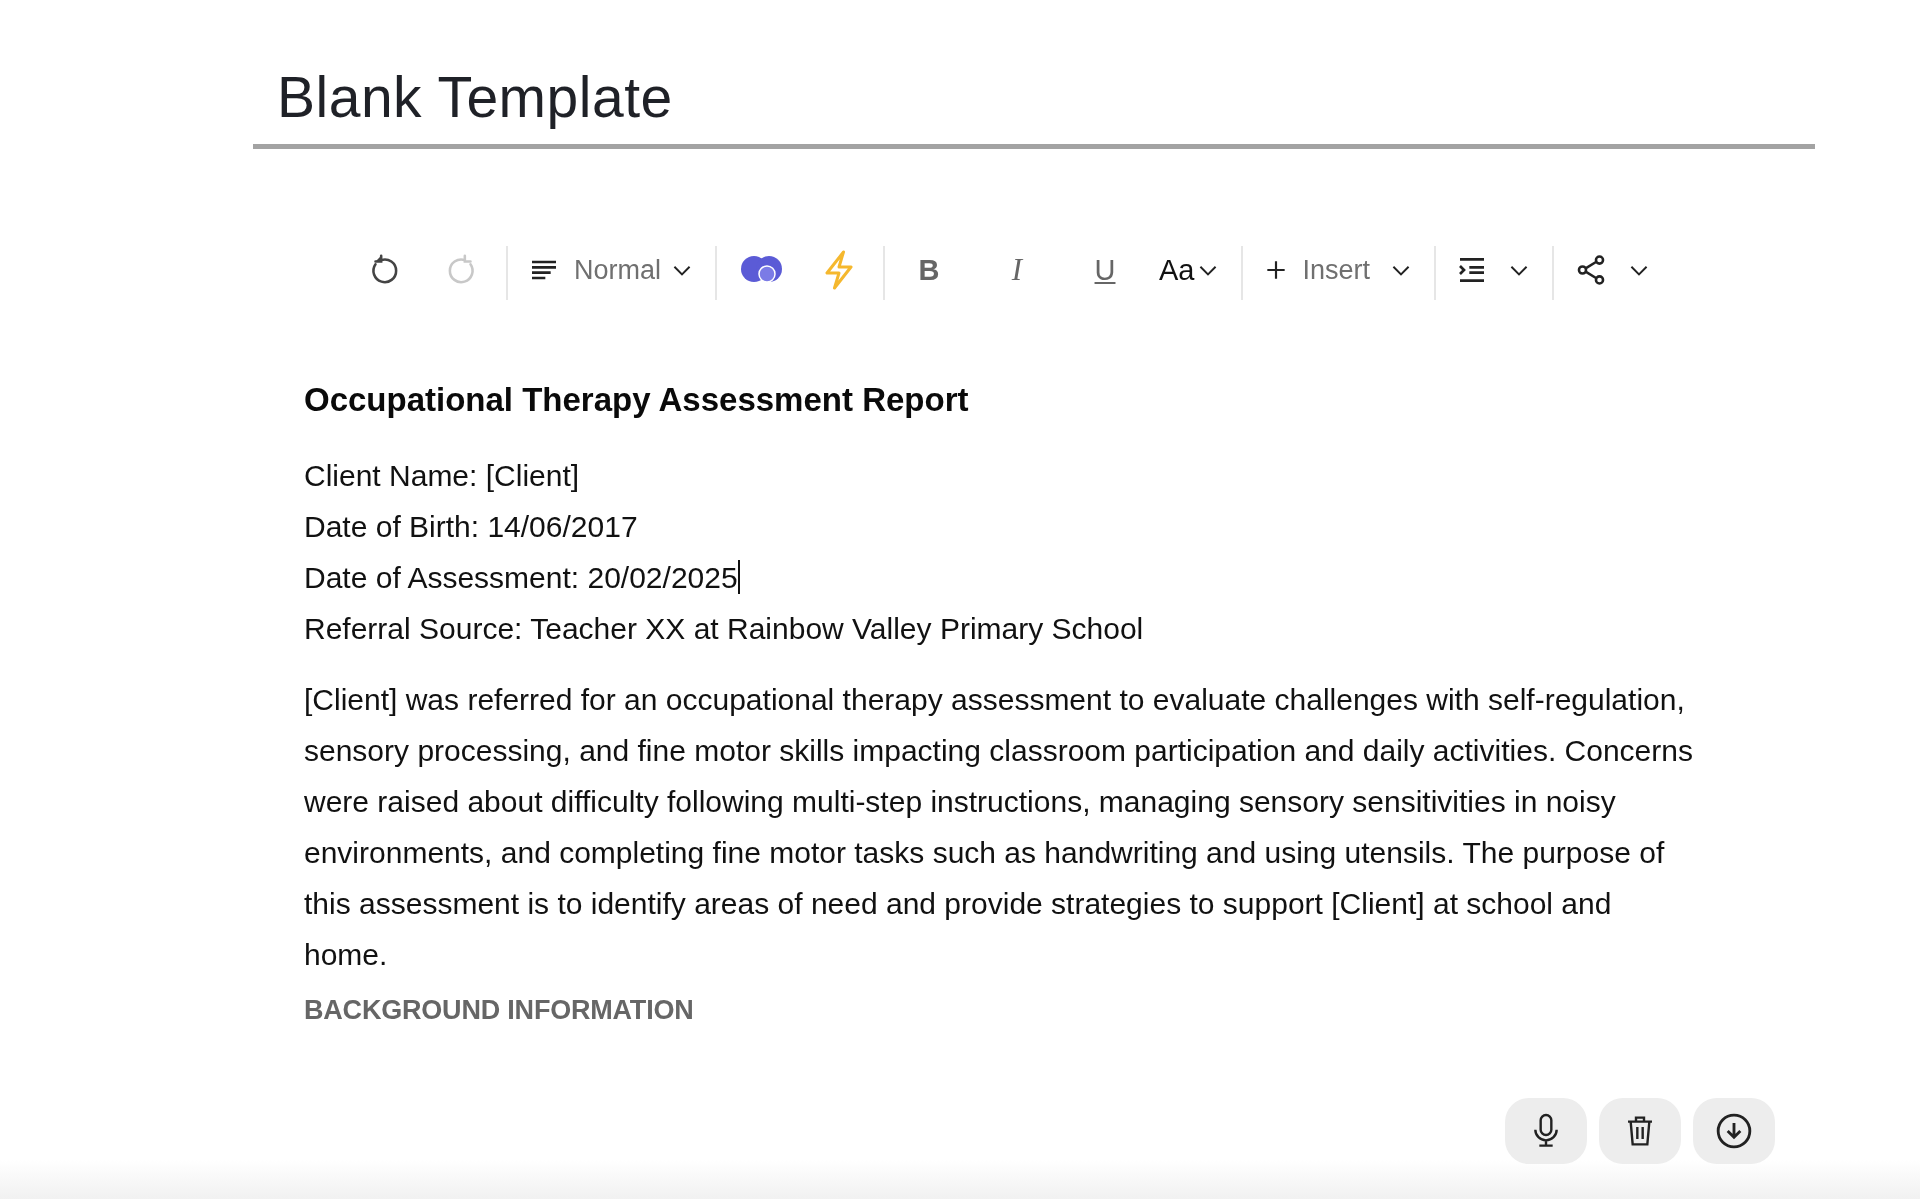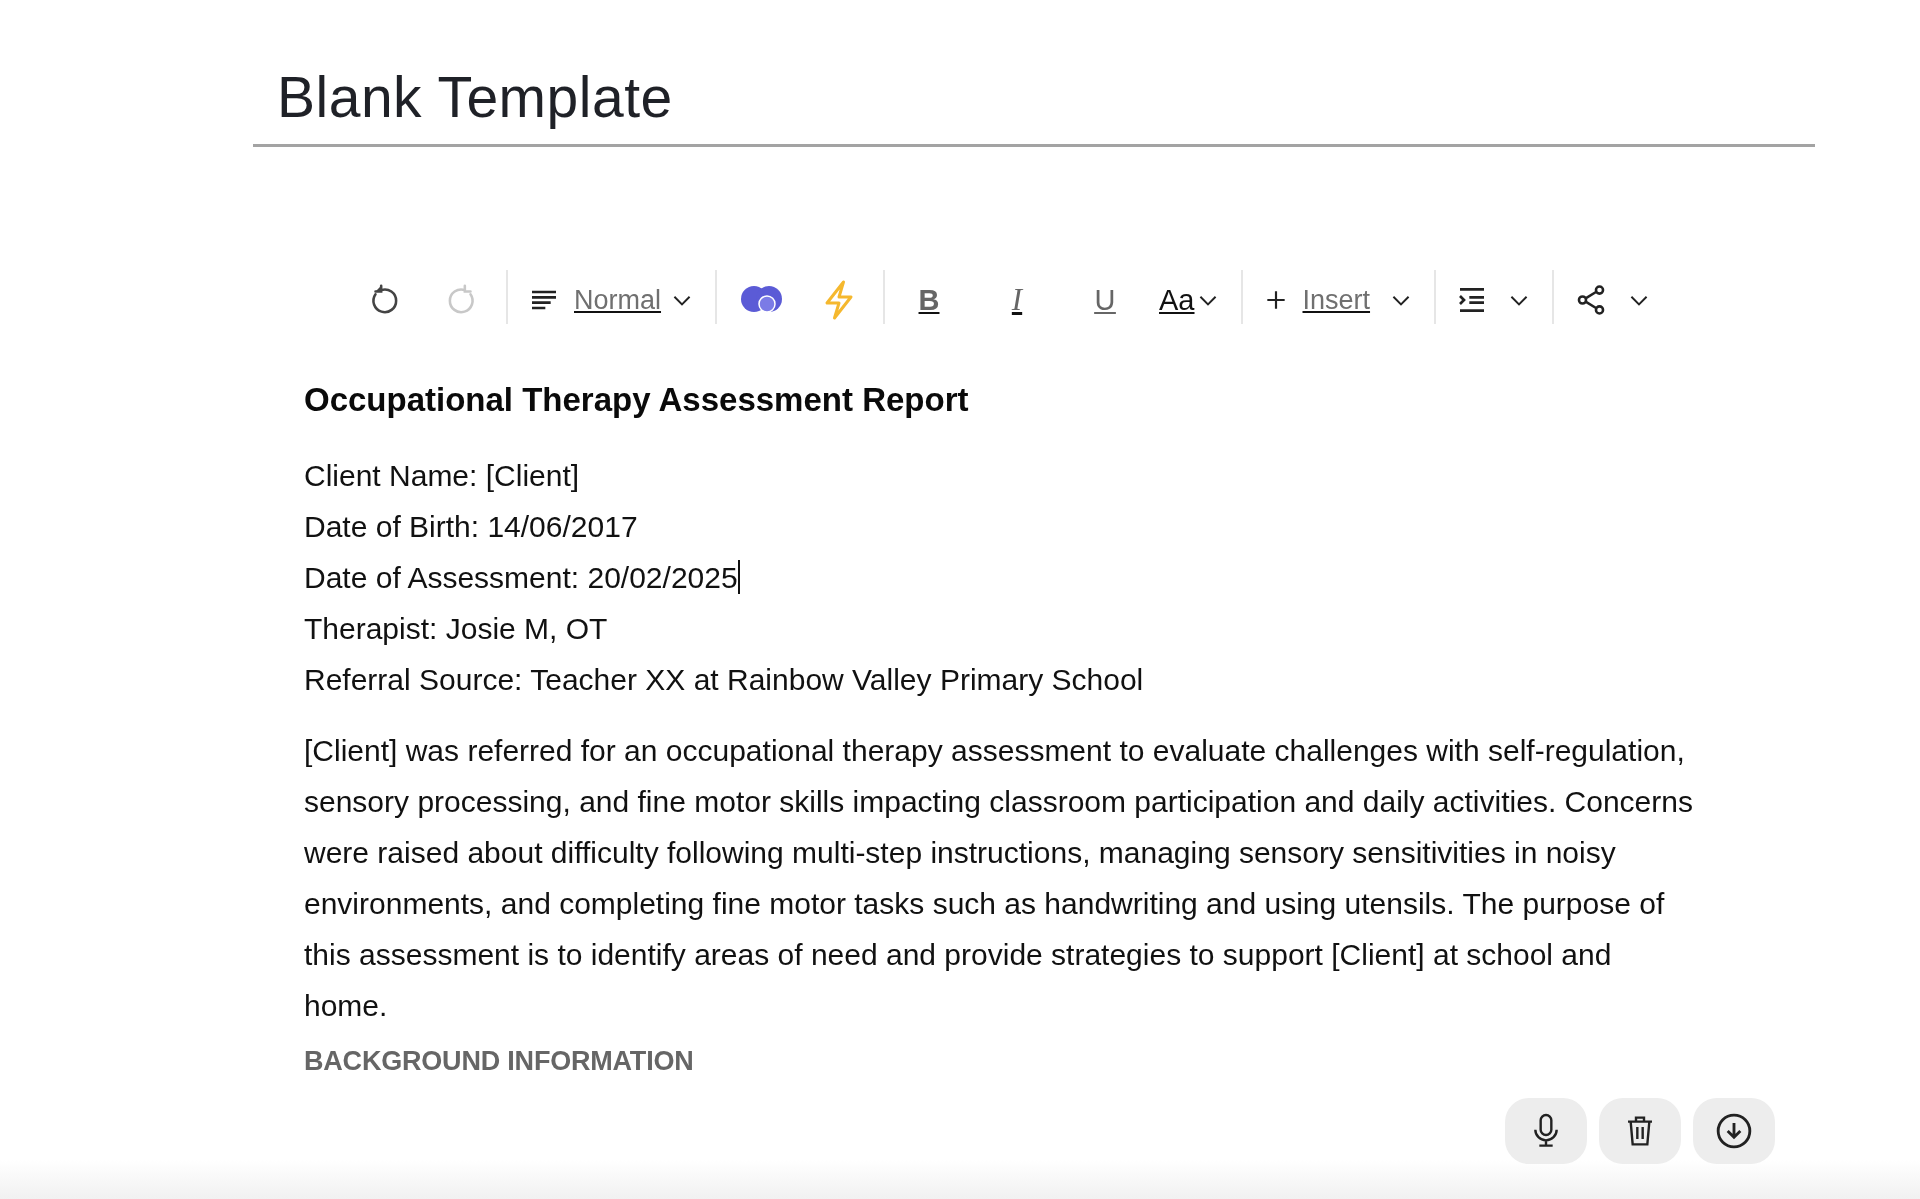--- a/index.html
+++ b/index.html
@@ -3,31 +3,31 @@
 <meta charset="utf-8">
 <style>
   html, body { margin:0; padding:0; }
   body {
     width:1920px; height:1199px; overflow:hidden; position:relative;
     background:#ffffff; color:#111;
     font-family:"Liberation Sans", sans-serif;
   }
   .title-wrap {
     position:absolute; left:253px; top:58px; width:1562px;
-    border-bottom:3px solid #a3a3a3; height:86px;
+    border-bottom:5px solid #a3a3a3; height:86px;
   }
   .title-input {
     position:absolute; left:24px; top:6px;
     font-size:57px; color:#1f2127; font-weight:400; letter-spacing:0.5px;
     border:none; outline:none; background:transparent; padding:0;
     font-family:"Liberation Sans", sans-serif;
   }
   .toolbar {
-    position:absolute; top:262px; left:350px; height:62px;
-    display:flex; align-items:flex-end;text-decoration:underline;
+    position:absolute; top:246px; left:350px; height:62px;
+    display:flex; align-items:flex-start;
   }
   .tb-btn {
     display:flex; align-items:center; justify-content:center;
     height:48px; min-width:48px; padding:0 10px; cursor:pointer;
     color:#222; font-size:26px;
   }
   .tb-sep { width:2px; height:54px; background:#e6e6e6; margin:0 10px; }
   .tb-label { color:#707070; font-size:27px; margin:0 8px 0 14px; }
   .chev { width:26px; height:26px; }
   .doc {
@@ -141,21 +141,20 @@
         <path d="M5 9l7 7 7-7"></path>
       </svg>
   </div>
 </div>
 
 <div class="doc">
   <h1>Occupational Therapy Assessment Report</h1>
   <div class="meta-line"><b>Client Name:</b><span> [Client]</span></div>
   <div class="meta-line"><b>Date of Birth:</b><span> 14/06/2017</span></div>
   <div class="meta-line"><b>Date of Assessment:</b><span> 20/02/2025</span><span class="caret"></span></div>
-  <div class="meta-line"><b>Therapist:</b><span> Josie M, OT</span></div>
   <div class="meta-line"><b>Referral Source:</b><span> Teacher XX at Rainbow Valley Primary School</span></div>
 
   <p class="para" style="width:1390px">[Client] was referred for an occupational therapy assessment to evaluate challenges with self-regulation, sensory processing, and fine motor skills impacting classroom participation and daily activities. Concerns were raised about difficulty following multi-step instructions, managing sensory sensitivities in noisy environments, and completing fine motor tasks such as handwriting and using utensils. The purpose of this assessment is to identify areas of need and provide strategies to support [Client] at school and home.</p>
   <div class="section-h" style="margin-top:8px">BACKGROUND INFORMATION</div>
 </div>
 
 <div class="bottom-fade"></div>
 
 <div class="fab-row">
   <div class="fab">

